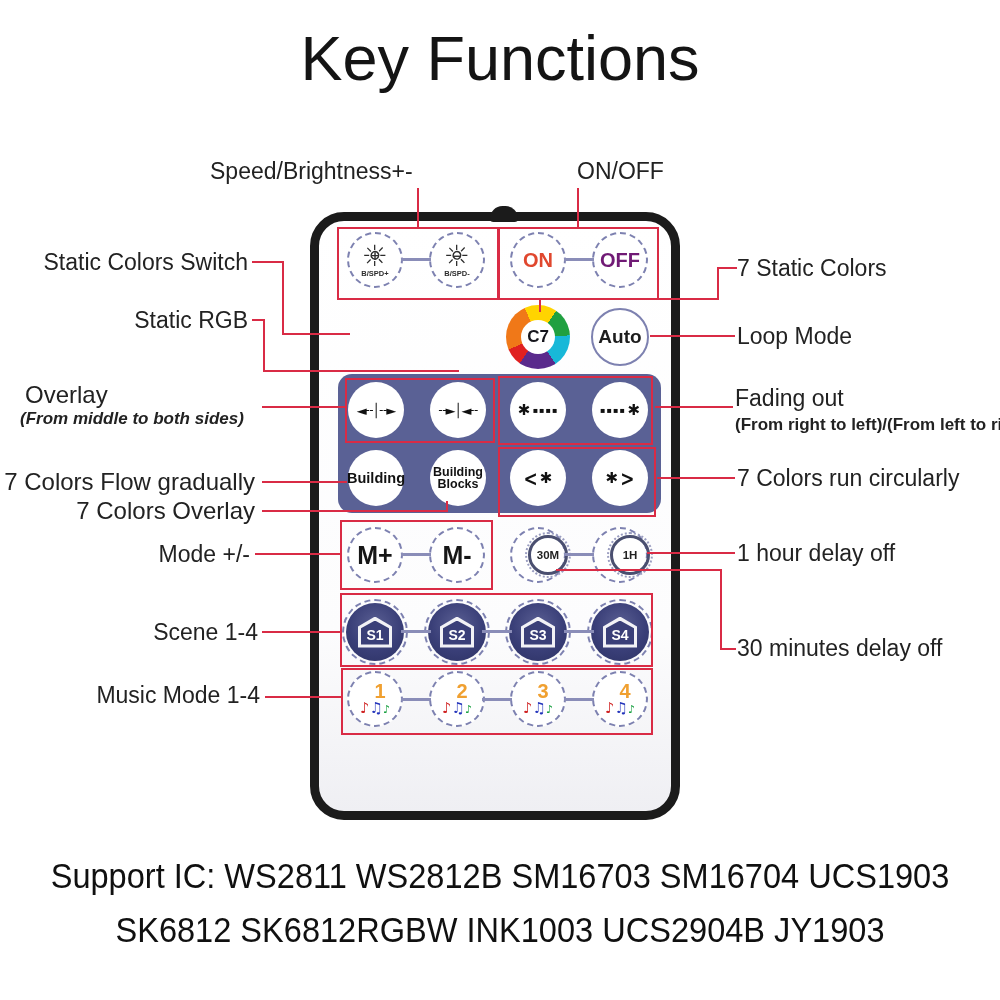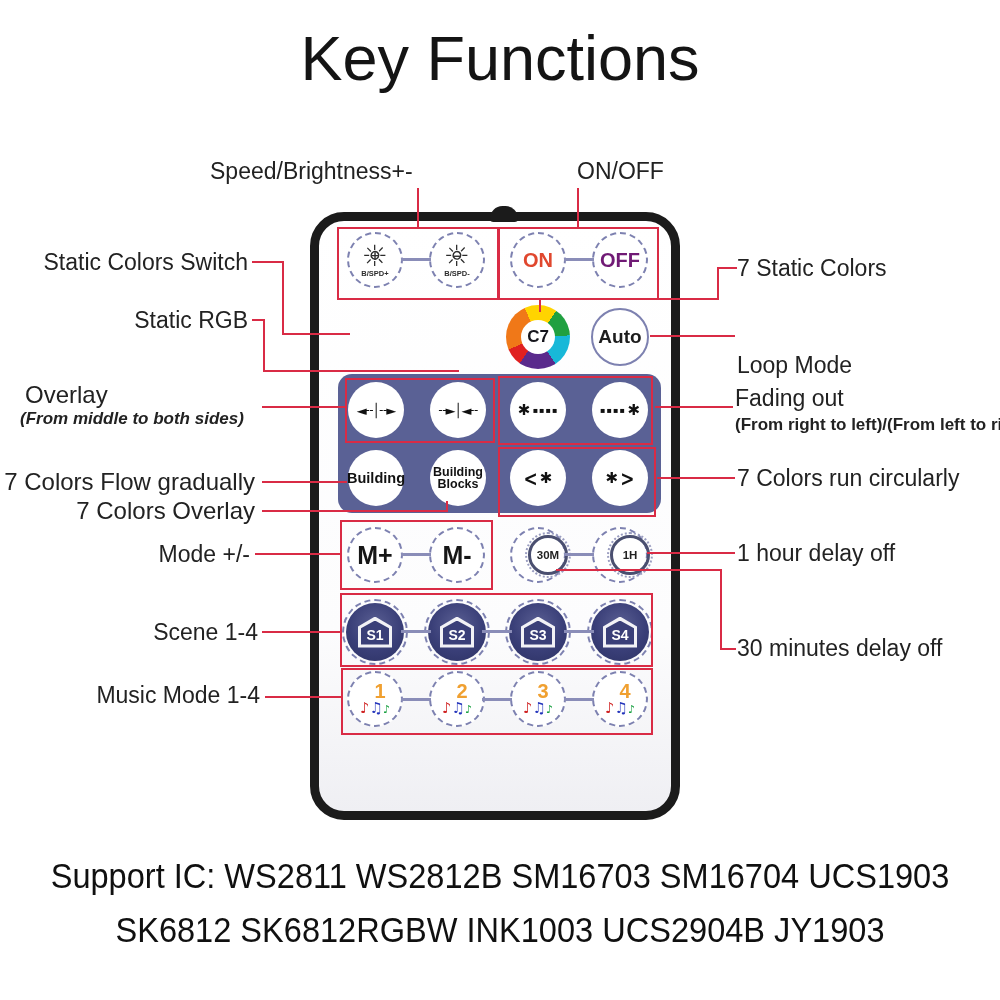--- a/index.html
+++ b/index.html
@@ -81,21 +81,21 @@
   <div class="lbl" style="left:25px;top:381px;font-size:24px;">Overlay</div>
   <div class="sub" style="left:20px;top:409px;font-style:italic;">(From middle to both sides)</div>
   <div class="lbl ralign" style="right:745px;top:468px;font-size:24px;">7 Colors Flow gradually</div>
   <div class="lbl ralign" style="right:745px;top:497px;font-size:24px;">7 Colors Overlay</div>
   <div class="lbl ralign" style="right:750px;top:541px;">Mode +/-</div>
   <div class="lbl ralign" style="right:742px;top:619px;">Scene 1-4</div>
   <div class="lbl ralign" style="right:740px;top:682px;">Music Mode 1-4</div>
 
   <div class="lbl" style="left:577px;top:158px;">ON/OFF</div>
   <div class="lbl" style="left:737px;top:255px;">7 Static Colors</div>
-  <div class="lbl" style="left:737px;top:323px;margin-top:29px;">Loop Mode</div>
+  <div class="lbl" style="left:737px;top:323px;">Loop Mode</div>
   <div class="lbl" style="left:735px;top:385px;">Fading out</div>
   <div class="sub" style="left:735px;top:415px;">(From right to left)/(From left to right)</div>
   <div class="lbl" style="left:737px;top:465px;">7 Colors run circularly</div>
   <div class="lbl" style="left:737px;top:540px;">1 hour delay off</div>
   <div class="lbl" style="left:737px;top:635px;">30 minutes delay off</div>
 
   <div class="vl" style="left:417px;top:188px;height:40px;"></div>
   <div class="vl" style="left:577px;top:188px;height:40px;"></div>
   <div class="hl" style="left:252px;top:261px;width:32px;"></div>
   <div class="vl" style="left:282px;top:261px;height:74px;"></div>

